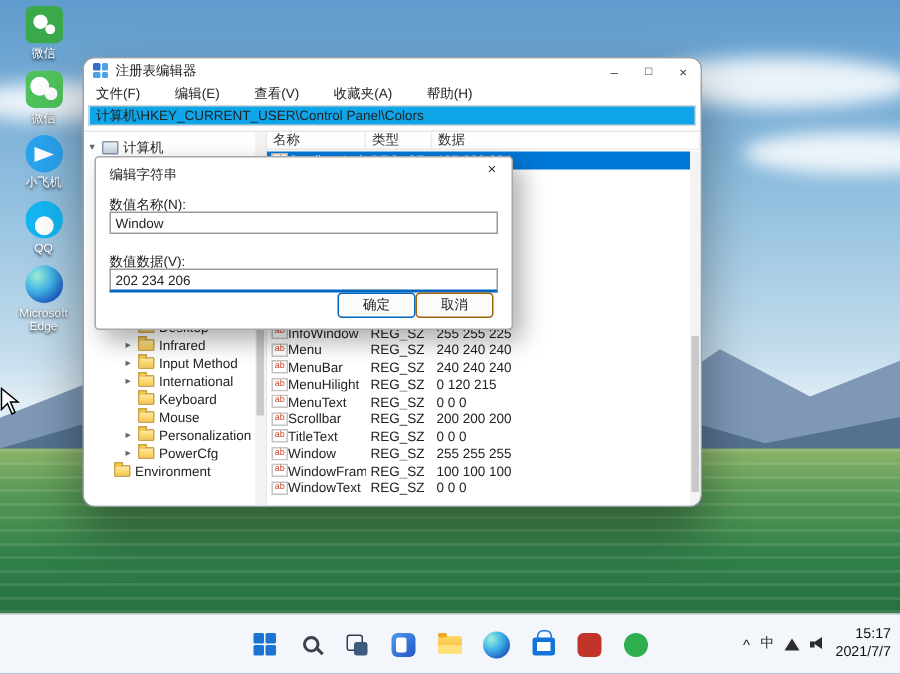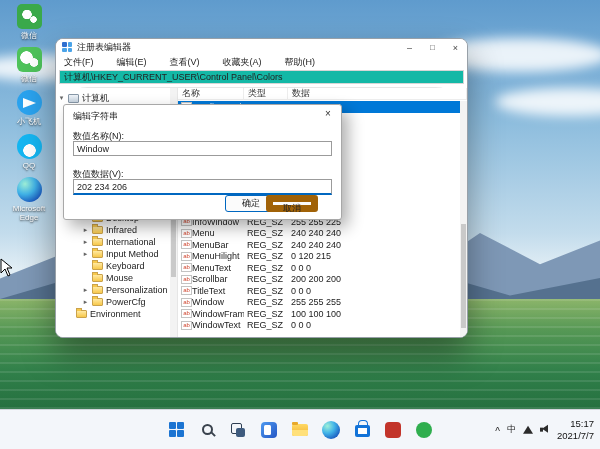--- a/index.html
+++ b/index.html
@@ -48,23 +48,23 @@
   .app-ico i{background:#4aa3e8;border-radius:1px;}
   .app-ico i:nth-child(1){background:#2f6fd0;}
   .title-text{font-size:9px;color:#222;}
   .win-controls{margin-left:auto;display:flex;height:100%;}
   .wc{width:23px;display:grid;place-items:center;font-size:9px;color:#444;}
   .wc-min::before{content:"–";}
   .wc-max::before{content:"□";font-size:8px;}
   .wc-close::before{content:"×";}
   .menubar{display:flex;gap:13px;padding:0 3px;height:13px;align-items:center;}
   .menu-item{font-size:9px;color:#222;padding:0 5px;}
-  .addressbar{margin:1px 3px;height:14px;border:1px solid #d6d6d6;background:#14b8a6;font-size:9px;color:#222;
+  .addressbar{margin:1px 3px;height:14px;border:1px solid #d6d6d6;background:#0ea5e9;font-size:9px;color:#222;
     display:flex;align-items:center;padding:0 4px;white-space:nowrap;overflow:hidden;}
-  .panes{position:absolute;top:48px;left:0;right:0;bottom:0;border-top:1px solid #e6e6e6;display:flex;border-radius:32px;}
+  .panes{position:absolute;top:48px;left:0;right:0;bottom:0;border-top:1px solid #e6e6e6;display:flex;}
 
   
   .tree{position:relative;width:122px;border-right:1px solid #e6e6e6;overflow:hidden;background:#fff;}
   .tree-inner{position:absolute;top:4px;left:0;right:7px;}
   .titem{display:flex;align-items:center;height:12px;gap:3px;font-size:9px;color:#222;white-space:nowrap;}
   .arrow{flex:0 0 7px;width:7px;font-size:7px;color:#666;text-align:center;}
   .folder{flex:0 0 11px;width:11px;height:8px;background:linear-gradient(#ffe9a2,#f7c84a);
     border:1px solid #caa24b;border-radius:1px;position:relative;}
   .folder::before{content:"";position:absolute;left:-1px;top:-3px;width:4px;height:2px;background:#f7c84a;
     border:1px solid #caa24b;border-bottom:none;}
@@ -102,21 +102,21 @@
   .dlg-close::before{content:"×";font-size:10px;}
   .dlg-label1{position:absolute;left:9px;top:25px;}
   .dlg-input1{position:absolute;left:9px;right:9px;top:36px;height:15px;border:1px solid #9b9b9b;background:#fff;
     display:flex;align-items:center;padding:0 3px;}
   .dlg-label2{position:absolute;left:9px;top:63px;}
   .dlg-input2{position:absolute;left:9px;right:9px;top:74px;height:16px;border:1px solid #9b9b9b;
     border-bottom:2px solid #0067c0;background:#fff;display:flex;align-items:center;padding:0 3px;}
   .dlg-btn{position:absolute;bottom:7px;width:52px;height:17px;border-radius:3px;background:#fbfbfb;
     display:grid;place-items:center;font-size:9px;color:#222;}
   .dlg-ok{right:64px;border:1px solid #0067c0;}
-  .dlg-cancel{right:23px;border:7px solid #a16207;}
+  .dlg-cancel{right:12px;border:1px solid #a16207;}
 
   
   .taskbar{position:absolute;left:0;right:0;bottom:0;height:40px;background:rgba(243,246,250,.95);
     border-top:1px solid rgba(110,120,130,.25);z-index:10;}
   .tb-center{position:absolute;left:50%;top:50%;transform:translate(-50%,-50%);display:flex;gap:5px;align-items:center;}
   .tb-btn{width:26px;height:26px;border-radius:4px;display:grid;place-items:center;}
   .i-start{width:15px;height:15px;display:grid;grid-template-columns:7px 7px;grid-template-rows:7px 7px;gap:1px;}
   .i-start i{background:#1b74d2;border-radius:1px;}
   .i-search{width:11px;height:11px;border:2px solid #39424d;border-radius:50%;position:relative;}
   .i-search::after{content:"";position:absolute;width:6px;height:2px;background:#39424d;transform:rotate(45deg);right:-5px;bottom:-2px;}
@@ -265,26 +265,26 @@
             <span class="tlabel">Desktop</span>
           </div>
           <div class="titem" style="padding-left: 26px;">
             <span class="arrow">▸</span>
             <span class="folder"></span>
             <span class="tlabel">Infrared</span>
           </div>
           <div class="titem" style="padding-left: 26px;">
             <span class="arrow">▸</span>
             <span class="folder"></span>
+            <span class="tlabel">Input Method</span>
+          </div>
+          <div class="titem" style="padding-left: 26px;">
+            <span class="arrow">▸</span>
+            <span class="folder"></span>
             <span class="tlabel">International</span>
-          </div>
-          <div class="titem" style="padding-left: 26px;">
-            <span class="arrow">▸</span>
-            <span class="folder"></span>
-            <span class="tlabel">Input Method</span>
           </div>
           <div class="titem" style="padding-left: 26px;">
             <span class="arrow"></span>
             <span class="folder"></span>
             <span class="tlabel">Keyboard</span>
           </div>
           <div class="titem" style="padding-left: 26px;">
             <span class="arrow"></span>
             <span class="folder"></span>
             <span class="tlabel">Mouse</span>

